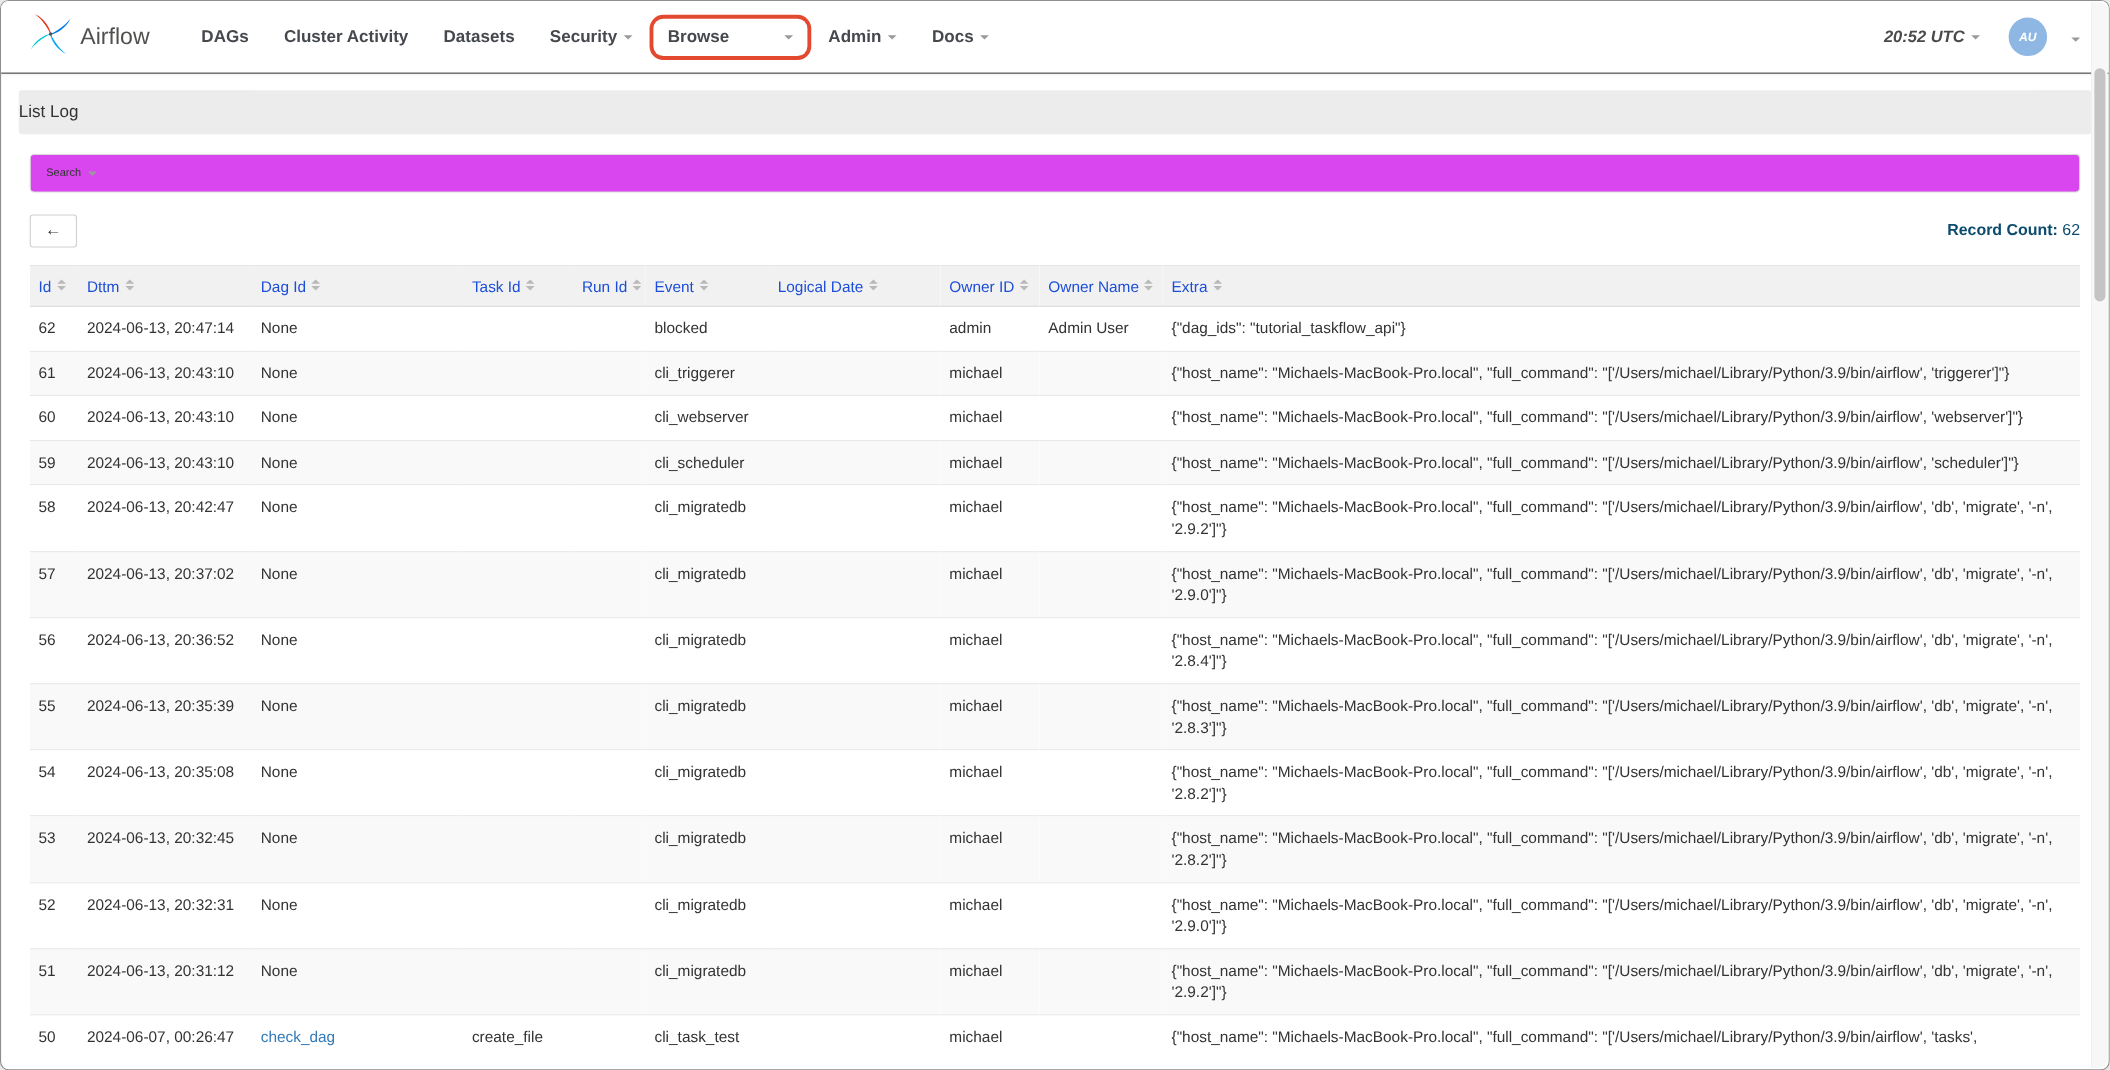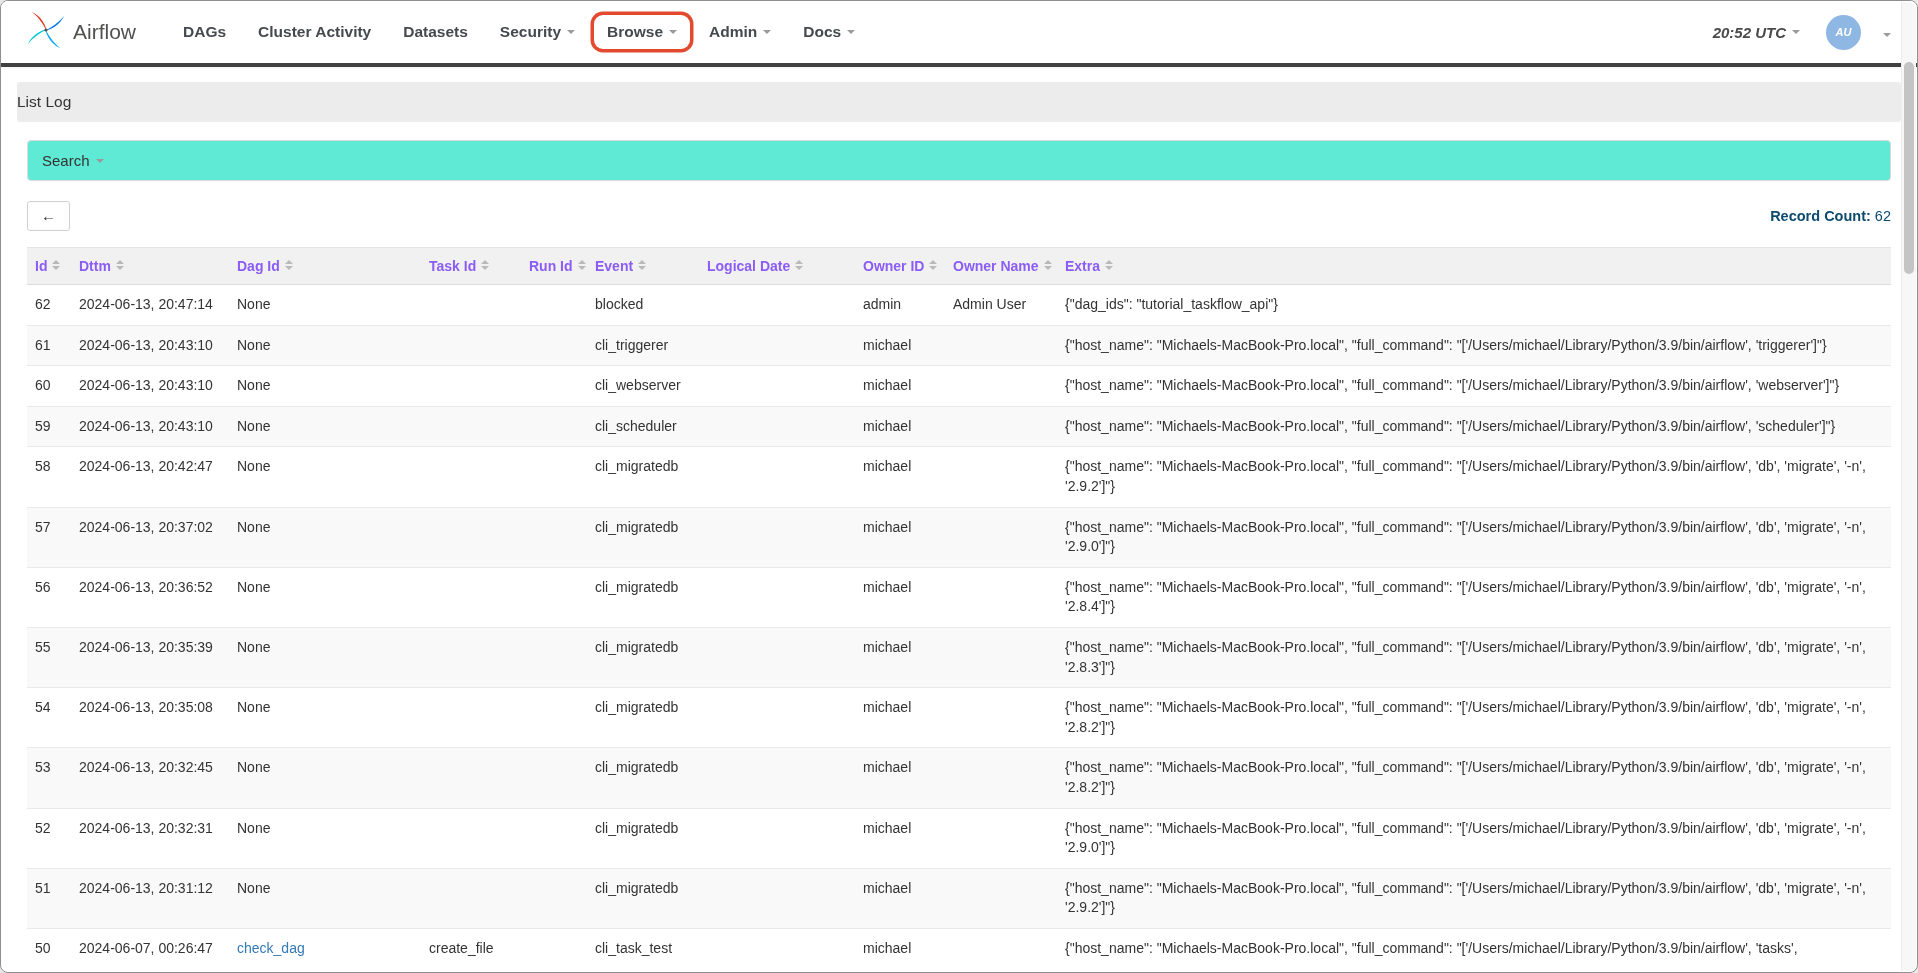--- a/index.html
+++ b/index.html
@@ -3,50 +3,50 @@
 <meta charset="utf-8">
 <style>
   * { box-sizing: border-box; }
   html,body { margin:0; padding:0; background:#e8e8e8; font-family:"Liberation Sans", sans-serif; }
   .window {
     width:1918px; height:973px; background:#fff; position:relative;
     border:1px solid #8f8f8f; border-radius:8px; overflow:hidden; margin:0 auto;
   }
   
   .navbar { height:66px; display:flex; align-items:center; padding:0 26px; background:#fff;
-            border-bottom:4px solid #404040; box-shadow:0 1px 3px rgba(0,0,0,.06); position:relative; z-index:2; }
+            border-bottom:1px solid #404040; box-shadow:0 1px 3px rgba(0,0,0,.06); position:relative; z-index:2; }
   .brand { display:flex; align-items:center; gap:8px; }
   .brand-text { font-size:21px; color:#51504f; }
   .nav-links { display:flex; align-items:center; margin-left:34px; gap:6px; }
   .nav-link { display:inline-flex; align-items:center; padding:8px 13px; font-size:15.5px; font-weight:600;
               color:#45494e; text-decoration:none; cursor:pointer; border-radius:9px; }
-  .nav-link.highlighted { box-shadow:0 0 0 3.5px #e2492f; }
+  .nav-link.highlighted { box-shadow:0 0 0 3.5px #e2492f;gap:44px; }
   .caret { display:inline-block; width:0; height:0; border-left:4.5px solid transparent;
            border-right:4.5px solid transparent; border-top:4.5px solid #9a9a9a; margin-left:6px; }
   .navbar-right { margin-left:auto; display:flex; align-items:center; gap:16px;font-style:italic; }
   .clock { font-size:15px; font-weight:600; color:#4a4a4a; display:inline-flex; align-items:center; cursor:pointer; }
   .avatar { width:35px; height:35px; border-radius:50%; background:#8fb7e3; color:#fff; font-size:11px;
             font-weight:bold; display:flex; align-items:center; justify-content:center; margin-left:10px; cursor:pointer; }
   .avatar-caret-wrap { cursor:pointer; }
   
   .page-header { margin:15px 16px 0; background:#ececec; border-radius:3px; padding:11px 0;
                  font-size:15.5px; color:#333; }
-  .search-panel { margin:18px 26px 0; border:1px solid #d9d9d9; border-radius:4px; background:#5eead4;
-                  padding:11px 14px; font-size:15px; color:#333; cursor:pointer; display:flex; align-items:center; }
+  .search-panel { margin:18px 26px 0; border:1px solid #d9d9d9; border-radius:4px; background:#d946ef;
+                  padding:11px 14px; font-size:10px; color:#333; cursor:pointer; display:flex; align-items:center; }
   .toolbar { margin:20px 26px 0; display:flex; justify-content:space-between; align-items:center; }
   .back-btn { border:1px solid #cfcfcf; border-radius:3px; background:#fff; padding:5px 13px;
               font-size:15px; color:#333; cursor:pointer; line-height:1.2; }
   .record-count { font-size:14.5px; color:#0c4a6e; }
   .record-count b { font-weight:bold; }
   
   table.log-table { width:calc(100% - 52px); margin:16px 26px 0; border-collapse:collapse;
                     table-layout:fixed; font-size:14px; color:#333; }
   .log-table th { text-align:left; background:#f1f1f1; padding:10px 8px; border-bottom:1px solid #dcdcdc;
                   border-top:1px solid #e4e4e4; white-space:nowrap; overflow:hidden; }
-  .log-table th a { color:#8b5cf6; font-weight:bold; font-size:14px; text-decoration:none; cursor:pointer; }
+  .log-table th a { color:#1d4ed8; font-weight:normal; font-size:14px; text-decoration:none; cursor:pointer; }
   .log-table td { padding:10px 8px; border-top:1px solid #e9e9e9; vertical-align:top; overflow:hidden; line-height:1.4; }
   .log-table tbody tr:nth-child(even) td { background:#f9f9f9; }
   .log-table td.extra-cell { word-wrap:break-word; }
   .dag-link { color:#337ab7; text-decoration:none; cursor:pointer; }
   .sort-icon { display:inline-block; margin-left:5px; vertical-align:1px; }
   .sort-icon i { display:block; width:0; height:0; border-left:4px solid transparent; border-right:4px solid transparent; }
   .sort-icon .up { border-bottom:4px solid #b9b9b9; margin-bottom:2px; }
   .sort-icon .down { border-top:4px solid #b9b9b9; }
   
   .scrollbar-track { position:absolute; top:1px; right:1px; bottom:1px; width:15px; background:#f7f7f7;

